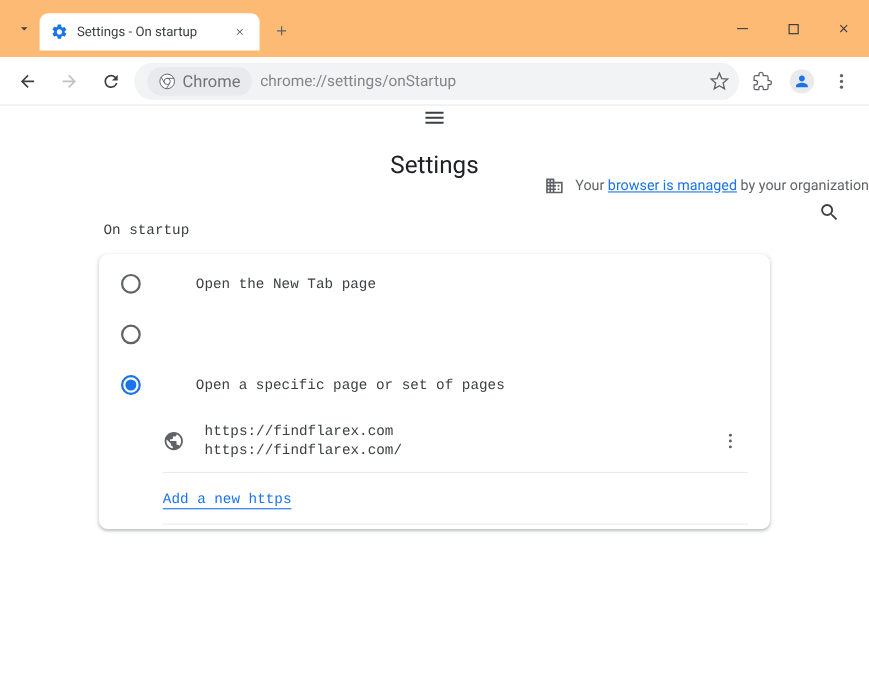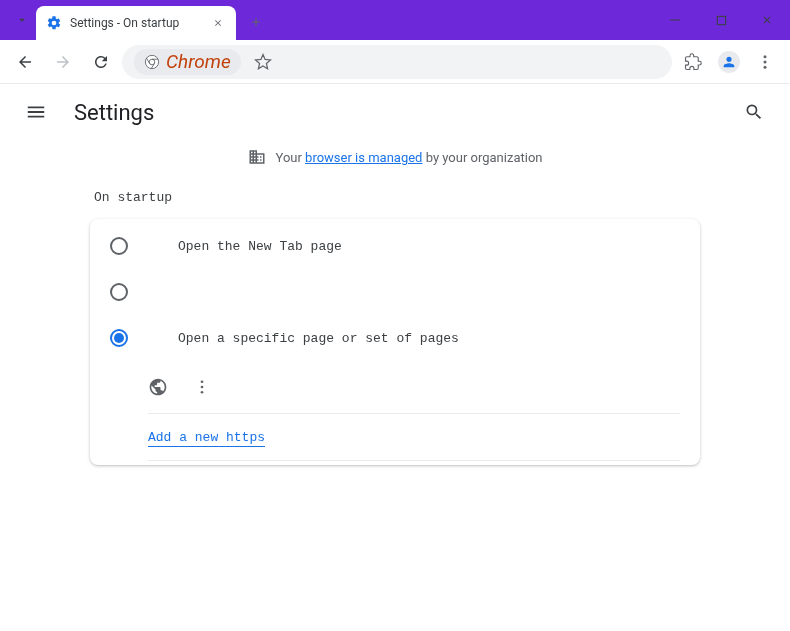--- a/index.html
+++ b/index.html
@@ -1,50 +1,50 @@
 <!DOCTYPE html>
 <html><head>
 <meta charset="utf-8">
 <style>
   * { box-sizing: border-box; margin: 0; padding: 0; }
   body { font-family: -apple-system, BlinkMacSystemFont, "Segoe UI", Roboto, Arial, sans-serif; background: #fff; width: 790px; height: 631px; overflow: hidden; position: relative; }
   
   
-  .title-bar { height: 40px; background: #6d28d9; display: flex; align-items: center; padding-left: 8px; }
+  .title-bar { height: 52px; background: #fdba74; display: flex; align-items: center; padding-left: 8px; }
   .tab-dropdown { width: 28px; height: 28px; display: flex; align-items: center; justify-content: center; border-radius: 6px; cursor: pointer; }
   .tab { background: #fff; border-radius: 8px 8px 0 0; height: 34px; display: flex; align-items: center; padding: 0 10px; margin-top: 6px; min-width: 200px; gap: 8px; }
   .tab-icon { width: 16px; height: 16px; color: #1a73e8; }
   .tab-title { font-size: 12px; color: #3c4043; flex: 1; white-space: nowrap; overflow: hidden; text-overflow: ellipsis; }
   .tab-close { width: 16px; height: 16px; display: flex; align-items: center; justify-content: center; cursor: pointer; color: #5f6368; }
   .new-tab-btn { width: 28px; height: 28px; display: flex; align-items: center; justify-content: center; cursor: pointer; color: #5f6368; margin-left: 6px; margin-top: 4px;}
   .window-controls { margin-left: auto; display: flex; }
   .win-btn { width: 46px; height: 40px; display: flex; align-items: center; justify-content: center; cursor: pointer; color: #3c4043; }
   
   
   .toolbar { height: 44px; background: #fff; display: flex; align-items: center; padding: 0 8px; gap: 4px; border-bottom: 1px solid #e8eaed; }
   .nav-btn { width: 34px; height: 34px; display: flex; align-items: center; justify-content: center; border-radius: 50%; cursor: pointer; color: #5f6368; }
   .nav-btn.disabled { color: #bdc1c6; }
   .address-bar { flex: 1; height: 34px; background: #f1f3f4; border-radius: 17px; display: flex; align-items: center; padding: 0 4px 0 12px; gap: 8px; }
   .chrome-chip { background: #e8eaed; border-radius: 14px; height: 26px; display: flex; align-items: center; padding: 0 10px; gap: 6px; }
   .chrome-chip-icon { width: 16px; height: 16px; }
-  .chrome-chip-text { font-size: 19px; color: #c2410c; font-style: italic; }
+  .chrome-chip-text { font-size: 15px; color: #737373; }
   .url-text { font-size: 14px; color: #80868b; flex: 1; }
   .addr-action { width: 28px; height: 28px; display: flex; align-items: center; justify-content: center; cursor: pointer; color: #5f6368; }
   .toolbar-action { width: 34px; height: 34px; display: flex; align-items: center; justify-content: center; border-radius: 50%; cursor: pointer; color: #5f6368; }
   .profile-btn { width: 30px; height: 30px; border-radius: 50%; display: flex; align-items: center; justify-content: center; cursor: pointer; }
   .profile-icon { width: 22px; height: 22px; border-radius: 50%; background: #e8eaed; display: flex; align-items: center; justify-content: center; color:#1a73e8;}
   
   
-  .page-header { height: 56px; display: flex; align-items: center; padding: 0 18px; gap: 20px; }
+  .page-header { height: 56px; display: flex; align-items: center; padding: 0 18px; gap: 20px; flex-direction: column; }
   .menu-btn { width: 36px; height: 36px; display: flex; align-items: center; justify-content: center; cursor: pointer; color: #3c4043; }
   .page-title { font-size: 22px; color: #202124; }
   .search-btn { margin-left: auto; width: 36px; height: 36px; display: flex; align-items: center; justify-content: center; cursor: pointer; color: #3c4043; }
   
   
-  .managed-banner { text-align: center; padding: 8px 0 14px; font-size: 13px; color: #5f6368; display: flex; align-items: center; justify-content: center; gap: 10px; }
+  .managed-banner { text-align: center; padding: 8px 0 14px; font-size: 13px; color: #5f6368; display: flex; align-items: center; justify-content: flex-end; gap: 10px; }
   .managed-link { color: #1a73e8; text-decoration: underline; cursor: pointer; }
   .building-icon { width: 18px; height: 18px; color: #5f6368; }
   
   
   .content { padding: 0 90px; font-family: Liberation Mono, monospace; }
   .section-header { font-size: 13px; color: #3c4043; padding: 10px 4px 14px; }
   .card { background: #fff; border-radius: 8px; box-shadow: 0 1px 2px rgba(60,64,67,0.2), 0 1px 3px 1px rgba(60,64,67,0.1); padding: 4px 0;}
   .radio-row { display: flex; align-items: center; gap: 22px; padding: 14px 20px; cursor: pointer; }
   .radio { width: 18px; height: 18px; border: 2px solid #5f6368; border-radius: 50%; display: flex; align-items: center; justify-content: center; flex-shrink: 0; }
   .radio.selected { border-color: #1a73e8; }
@@ -123,20 +123,21 @@
   </div>
   <div class="address-bar">
     <div class="chrome-chip">
       <svg class="chrome-chip-icon" viewBox="0 0 24 24">
         <circle cx="12" cy="12" r="10" fill="#fff" stroke="#5f6368" stroke-width="1.3"></circle>
         <circle cx="12" cy="12" r="4.2" fill="none" stroke="#5f6368" stroke-width="1.3"></circle>
         <path d="M12 7.8 L21 7.8 M8.4 14.4 L3.6 5.8 M15.6 14.4 L10.8 22" stroke="#5f6368" stroke-width="1.3" fill="none"></path>
       </svg>
       <span class="chrome-chip-text">Chrome</span>
     </div>
+    <span class="url-text">chrome://settings/onStartup</span>
     <div class="addr-action">
       <svg width="18" height="18" viewBox="0 0 24 24">
           <path d="M12 17.27L18.18 21l-1.64-7.03L22 9.24l-7.19-.61L12 2 9.19 8.63 2 9.24l5.46 4.73L5.82 21z" fill="none" stroke="#5f6368" stroke-width="1.6"></path>
         </svg>
     </div>
   </div>
   <div class="toolbar-action">
     <svg width="18" height="18" viewBox="0 0 24 24">
         <path d="M20.5 11H19V7a2 2 0 00-2-2h-4V3.5a2.5 2.5 0 00-5 0V5H4a2 2 0 00-2 2v3.8h1.5a2.7 2.7 0 010 5.4H2V20a2 2 0 002 2h3.8v-1.5a2.7 2.7 0 015.4 0V22H17a2 2 0 002-2v-4h1.5a2.5 2.5 0 000-5z" fill="none" stroke="#5f6368" stroke-width="1.5"></path>
       </svg>
@@ -195,20 +196,24 @@
 
     <div class="radio-row">
       <div class="radio selected"></div>
       <div class="radio-label">Open a specific page or set of pages</div>
     </div>
 
     <div class="page-entry">
       <svg class="globe-icon" viewBox="0 0 24 24">
           <path fill="#5f6368" d="M12 2C6.48 2 2 6.48 2 12s4.48 10 10 10 10-4.48 10-10S17.52 2 12 2zm-1 17.93c-3.95-.49-7-3.85-7-7.93 0-.62.08-1.21.21-1.79L9 15v1c0 1.1.9 2 2 2v1.93zm6.9-2.54c-.26-.81-1-1.39-1.9-1.39h-1v-3c0-.55-.45-1-1-1H8v-2h2c.55 0 1-.45 1-1V7h2c1.1 0 2-.9 2-2v-.41c2.93 1.19 5 4.06 5 7.41 0 2.08-.8 3.97-2.1 5.39z"></path>
         </svg>
+      <div class="page-details">
+        <div class="page-line">https://findflarex.com</div>
+        <div class="page-line">https://findflarex.com/</div>
+      </div>
       <div class="more-btn">
         <svg width="18" height="18" viewBox="0 0 24 24">
             <circle cx="12" cy="5" r="1.8" fill="#5f6368"></circle>
             <circle cx="12" cy="12" r="1.8" fill="#5f6368"></circle>
             <circle cx="12" cy="19" r="1.8" fill="#5f6368"></circle>
           </svg>
       </div>
     </div>
 
     <div class="separator"></div>

